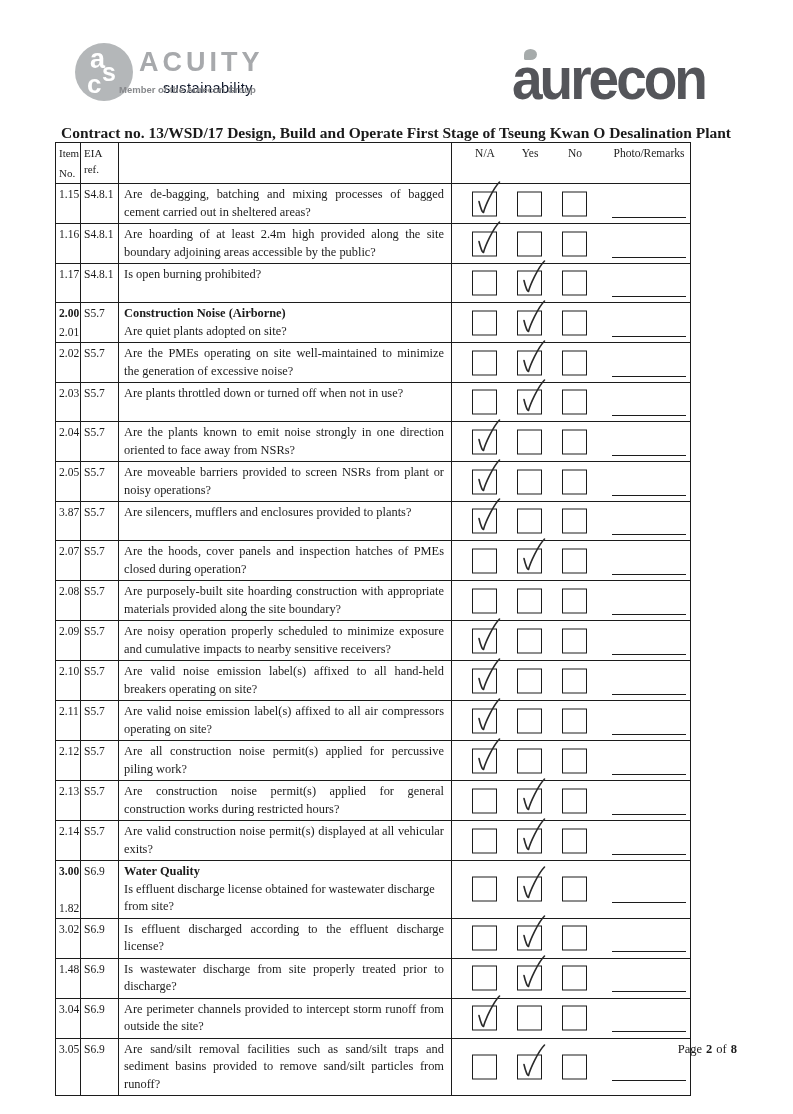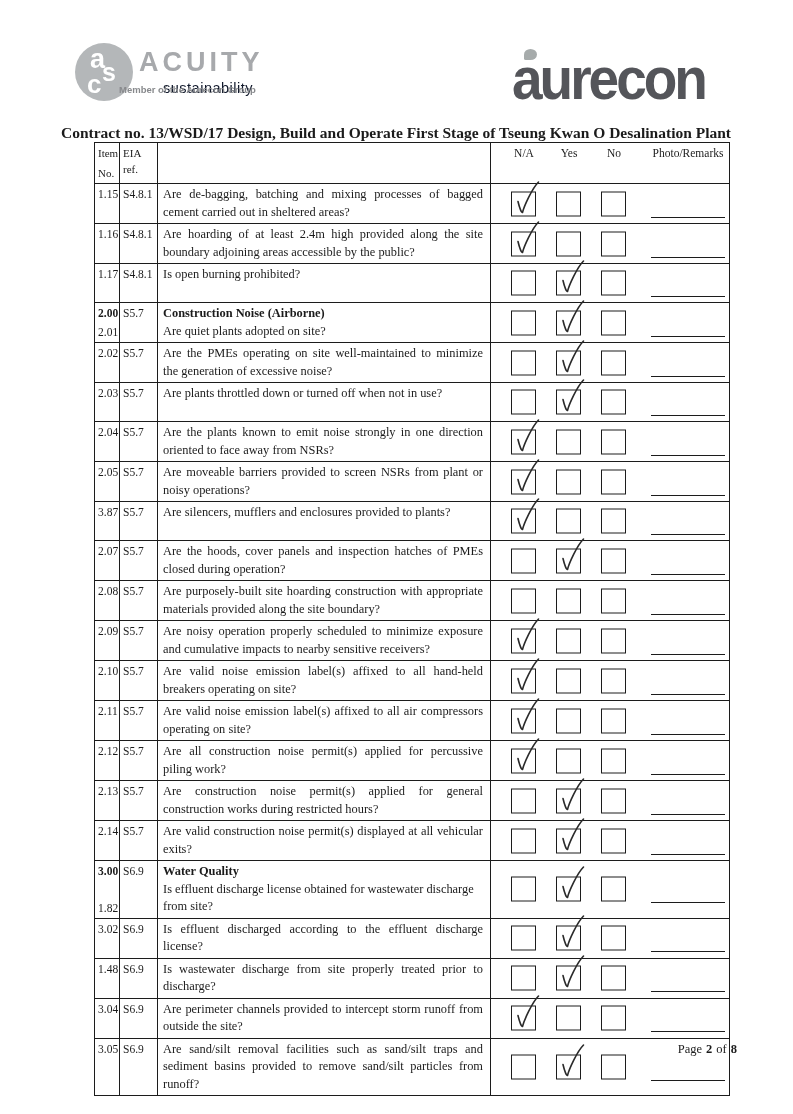--- a/index.html
+++ b/index.html
@@ -38,21 +38,21 @@
     border-radius:60% 60% 60% 15%;
   }
   
   .doc-title{
     position:absolute;left:55px;top:124px;width:682px;text-align:center;
     font-size:15.5px;font-weight:bold;white-space:nowrap;
   }
   
   .checklist{
     position:absolute;left:55px;top:142px;width:636px;
-    border:1.7px solid #1c1c1c;box-sizing:border-box;margin-left:39px;
+    border:1.7px solid #1c1c1c;box-sizing:border-box;
   }
   .trow{display:flex;box-sizing:border-box;}
   .thead{height:40px;}
   .tbody .trow{border-top:1.5px solid #1c1c1c;min-height:39px;}
   .tbody .trow:last-child{min-height:52px;}
   .c-item{width:25px;flex:0 0 25px;border-right:1.4px solid #1c1c1c;box-sizing:border-box;
     padding:2px 0 2px 3px;font-size:11.5px;line-height:16px;}
   .c-ref{width:38px;flex:0 0 38px;border-right:1.4px solid #1c1c1c;box-sizing:border-box;
     padding:2px 16px 2px 3px;font-size:11.5px;line-height:16px;}
   .c-q{flex:1 1 auto;border-right:1.5px solid #1c1c1c;box-sizing:border-box;

